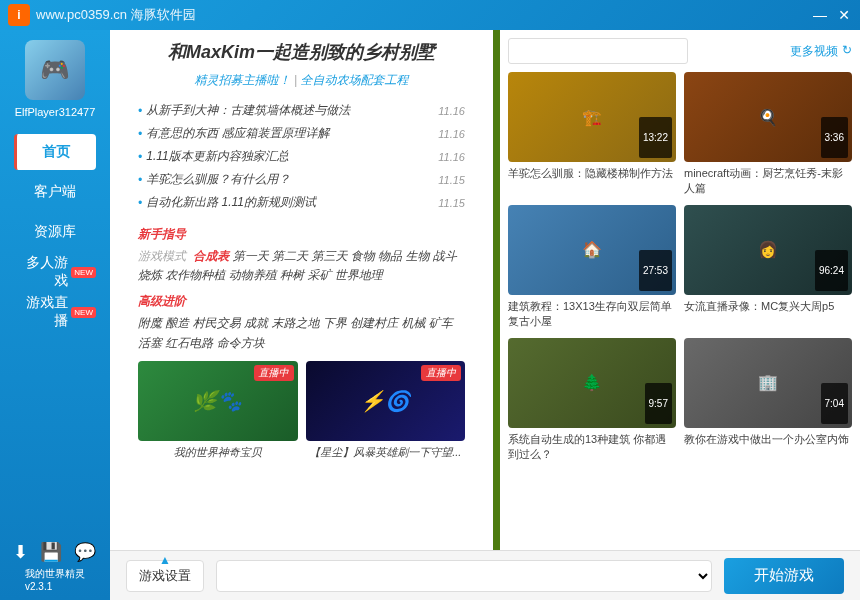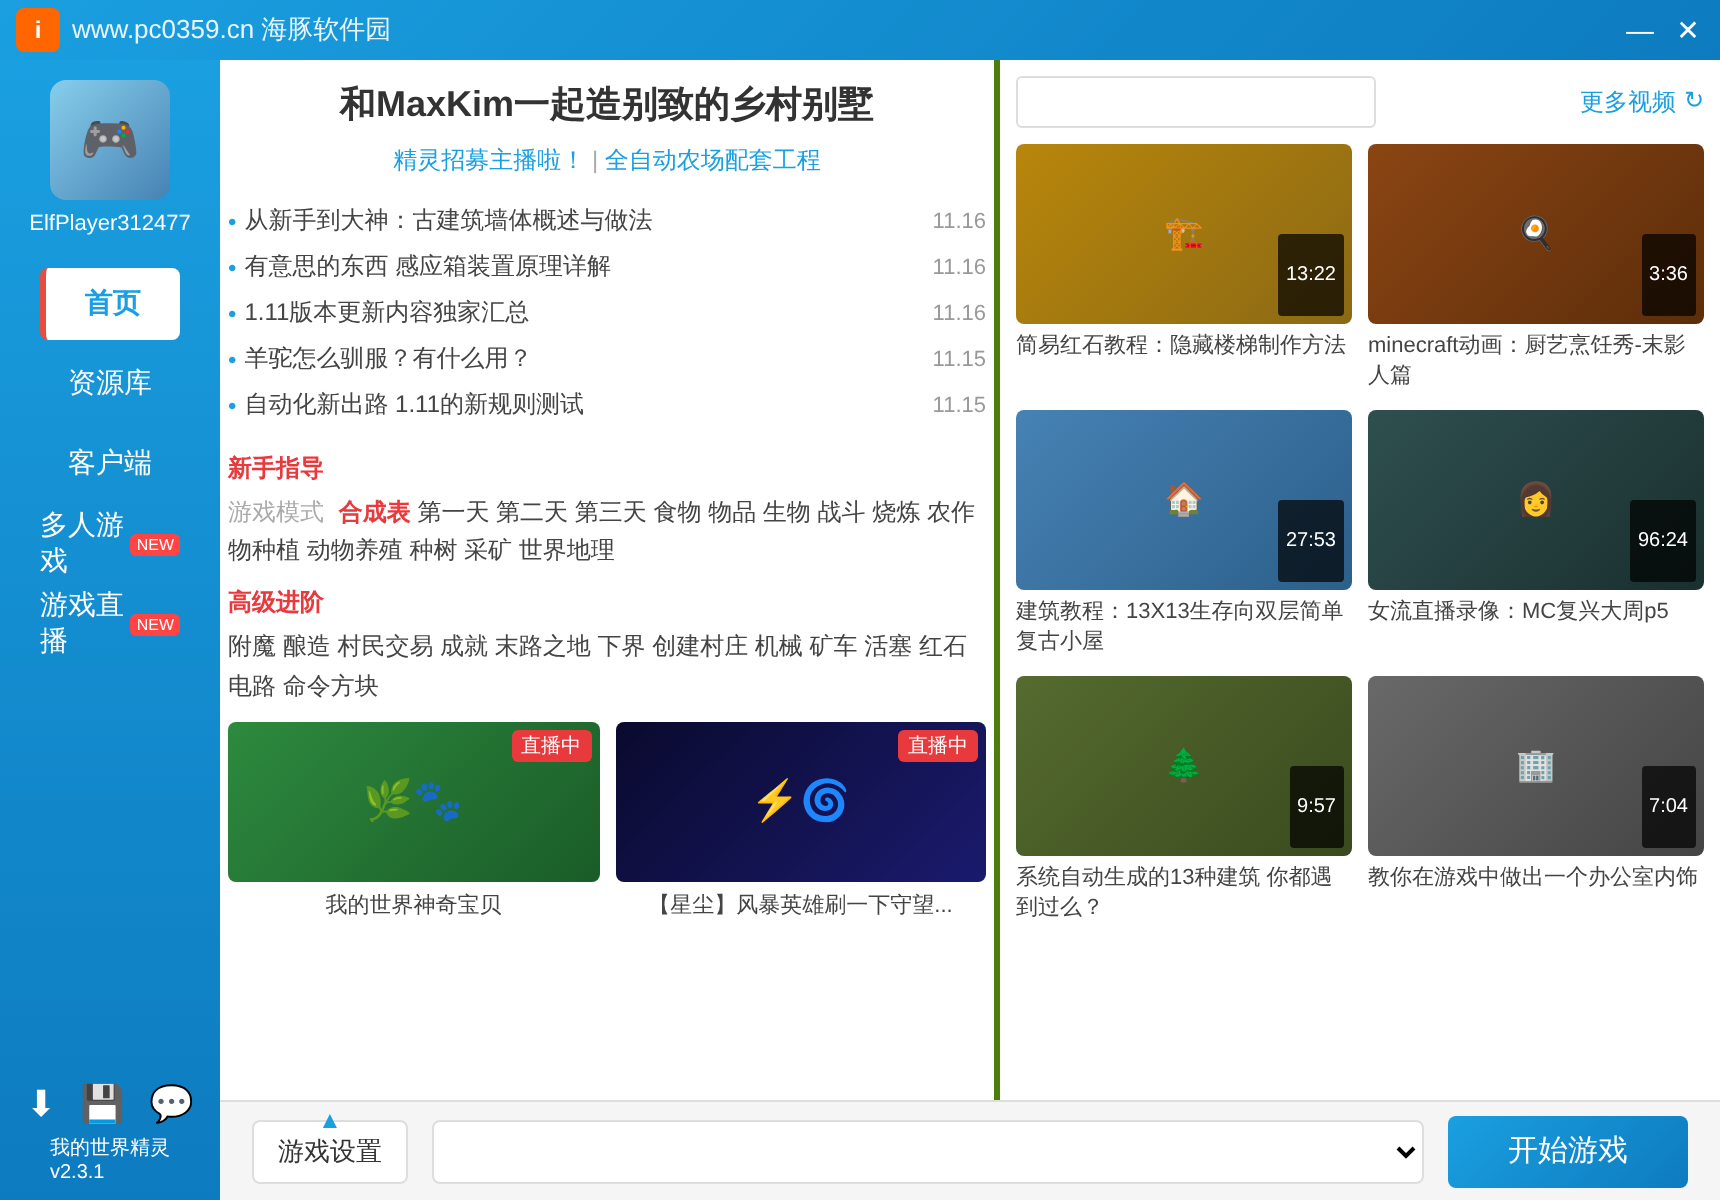--- a/index.html
+++ b/index.html
@@ -63,25 +63,26 @@
       font-size: 24px;
     }
     .sidebar-username {
       color: white; font-size: 11px; margin-bottom: 16px;
     }
     .sidebar-nav {
       width: 100%;
       display: flex; flex-direction: column; align-items: center; gap: 4px;
     }
     .sidebar-item {
-      width: 70px; height: 36px;
+      width: 82px; height: 36px;
       display: flex; align-items: center; justify-content: center;
       color: white; font-size: 14px; cursor: pointer;
       border-radius: 4px;
       position: relative;
+      text-align: right;
     }
     .sidebar-item.active {
       background: white;
       color: #1a9fe0;
       font-weight: bold;
       border-left: 3px solid #e74c3c;
     }
     .new-badge {
       background: #ff4444;
       color: white;
@@ -119,23 +120,24 @@
     
     .main-content {
       display: flex;
       flex: 1;
       overflow: hidden;
     }
 
     
     .left-panel {
       flex: 1;
-      padding: 10px 4px;
+      padding: 10px 28px;
       overflow-y: auto;
-      border-right: 3px solid #4d7c0f;
+      border-right: 7px solid #4d7c0f;
+      font-style: italic;
     }
 
     .page-title {
       font-size: 18px;
       font-weight: bold;
       color: #333;
       text-align: center;
       margin-bottom: 8px;
     }
     .subtitle {
@@ -348,24 +350,24 @@
 <div class="main-container">
 
   <div class="sidebar">
     <div class="sidebar-avatar">🎮</div>
     <div class="sidebar-username">ElfPlayer312477</div>
     <div class="sidebar-nav">
       <div class="sidebar-item active">
         <span>首页</span>
       </div>
       <div class="sidebar-item">
+        <span>客户端</span>
+      </div>
+      <div class="sidebar-item">
         <span>资源库</span>
-      </div>
-      <div class="sidebar-item">
-        <span>客户端</span>
       </div>
       <div class="sidebar-item">
         <span>多人游戏</span>
         <span class="new-badge">NEW</span>
       </div>
       <div class="sidebar-item">
         <span>游戏直播</span>
         <span class="new-badge">NEW</span>
       </div>
     </div>
@@ -478,21 +480,21 @@
             <span>更多视频</span>
             <span>↻</span>
           </div>
         </div>
         <div class="video-grid">
           <div class="video-card">
             <div class="video-thumb">
               <div class="video-thumb-bg" style="background:linear-gradient(135deg,#b8860b,#8b6914)">🏗️</div>
               <span class="video-duration">13:22</span>
             </div>
-            <div class="video-title">简易红石教程：隐藏楼梯制作方法</div>
+            <div class="video-title">羊驼怎么驯服：隐藏楼梯制作方法</div>
           </div>
           <div class="video-card">
             <div class="video-thumb">
               <div class="video-thumb-bg" style="background:linear-gradient(135deg,#8b4513,#5c2d0a)">🍳</div>
               <span class="video-duration">3:36</span>
             </div>
             <div class="video-title">minecraft动画：厨艺烹饪秀-末影人篇</div>
           </div>
           <div class="video-card">
             <div class="video-thumb">

